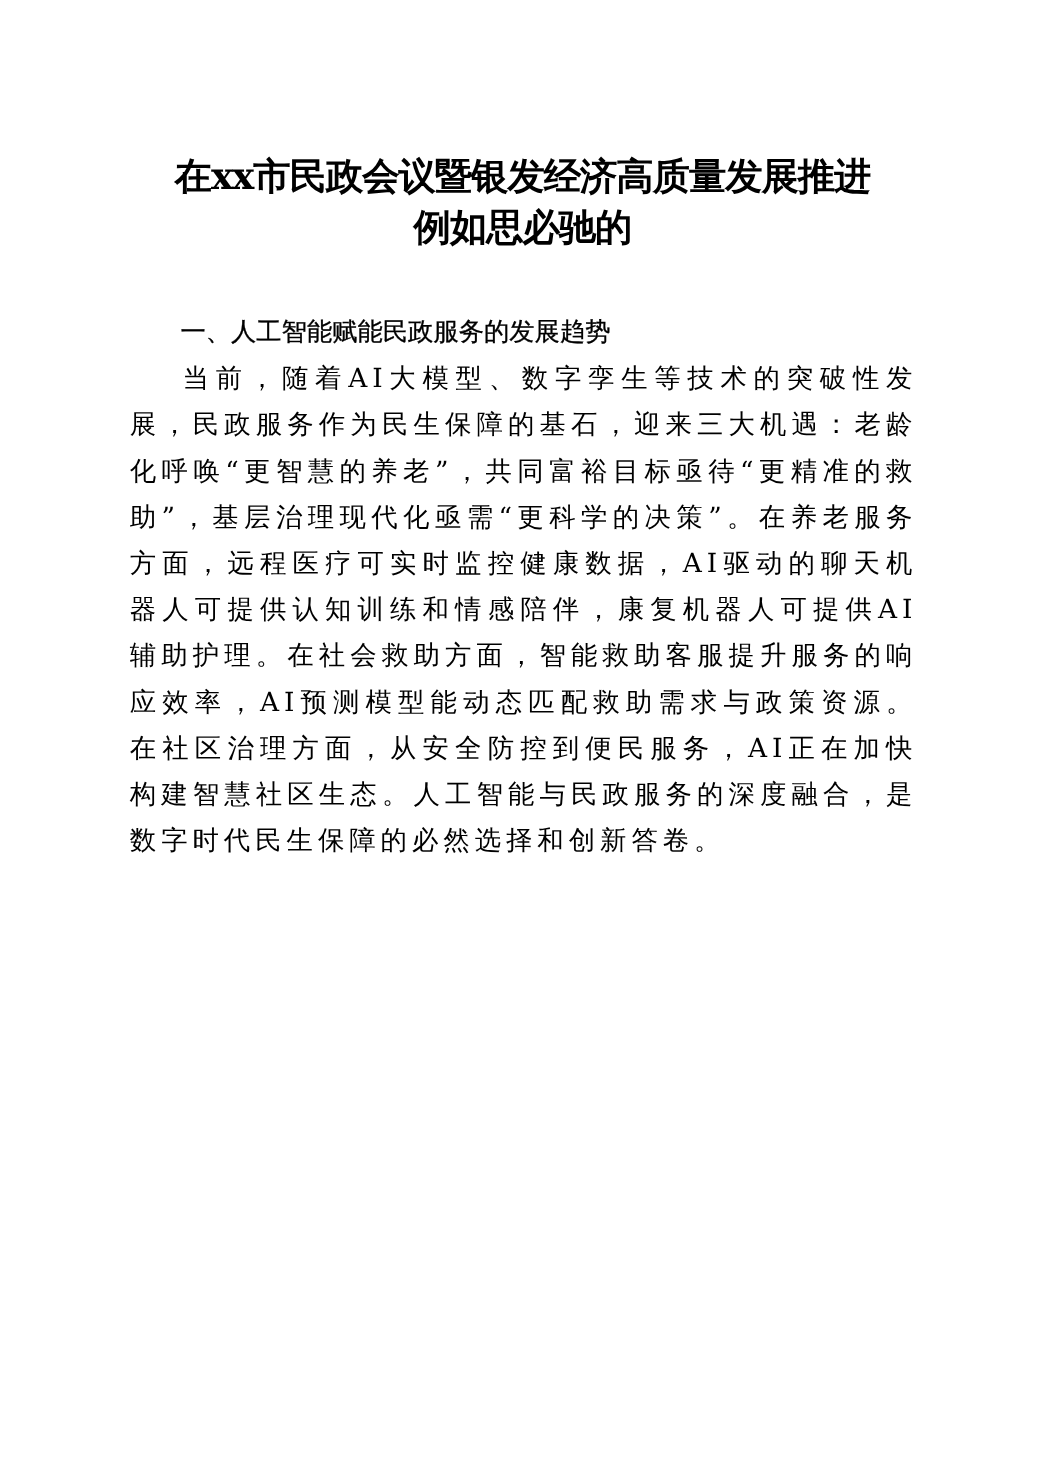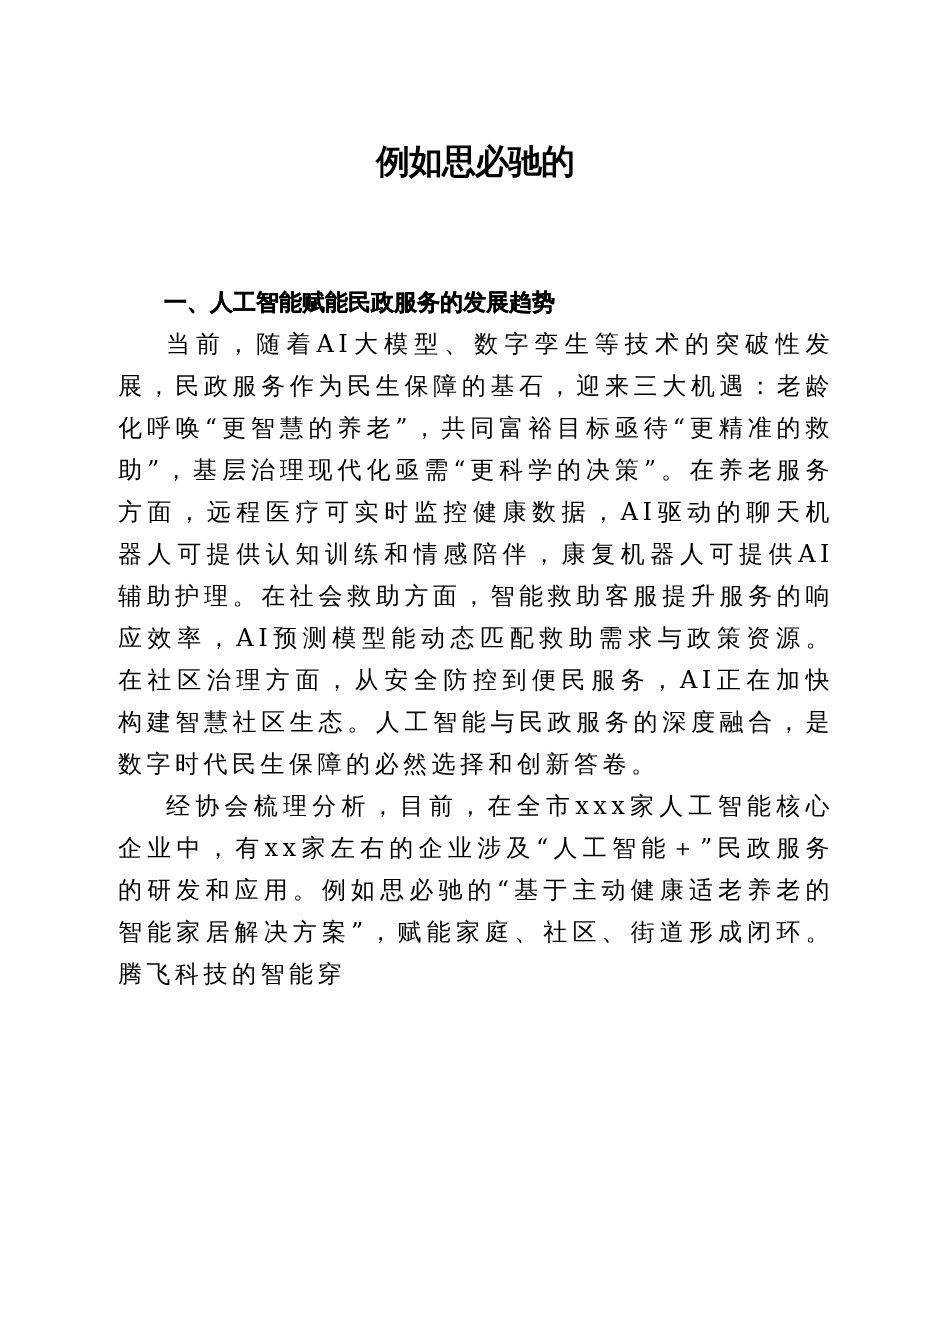--- a/index.html
+++ b/index.html
@@ -49,31 +49,31 @@
       text-indent: 2em;
       text-align: justify;
       letter-spacing: 4.5px;
     }
     .heading {
       margin: 0;
       text-indent: 2em;
       font-family: "DejaVu Sans", "Liberation Sans", sans-serif;
       font-size: 23px;
       line-height: 42px;
-      font-weight: bold;
+      font-weight: normal;
       letter-spacing: 0px;
       -webkit-text-stroke: 0.3px #000;
     }
   </style>
 </head>
 <body>
 
 <div class="page">
   <h1 class="title">
+    <span>在xx市民政会议暨银发经济高质量发展推进</span>
     <span>例如思必驰的</span>
   </h1>
 
   <div class="content">
     <h2 class="heading">一、人工智能赋能民政服务的发展趋势</h2>
     <p class="para">当前，随着AI大模型、数字孪生等技术的突破性发展，民政服务作为民生保障的基石，迎来三大机遇：老龄化呼唤“更智慧的养老”，共同富裕目标亟待“更精准的救助”，基层治理现代化亟需“更科学的决策”。在养老服务方面，远程医疗可实时监控健康数据，AI驱动的聊天机器人可提供认知训练和情感陪伴，康复机器人可提供AI辅助护理。在社会救助方面，智能救助客服提升服务的响应效率，AI预测模型能动态匹配救助需求与政策资源。在社区治理方面，从安全防控到便民服务，AI正在加快构建智慧社区生态。人工智能与民政服务的深度融合，是数字时代民生保障的必然选择和创新答卷。</p>
-    <p class="para">经协会梳理分析，目前，在全市xxx家人工智能核心企业中，有xx家左右的企业涉及“人工智能＋”民政服务的研发和应用。例如思必驰的“基于主动健康适老养老的智能家居解决方案”，赋能家庭、社区、街道形成闭环。腾飞科技的智能穿</p>
   </div>
 </div>
 
 </body></html>

